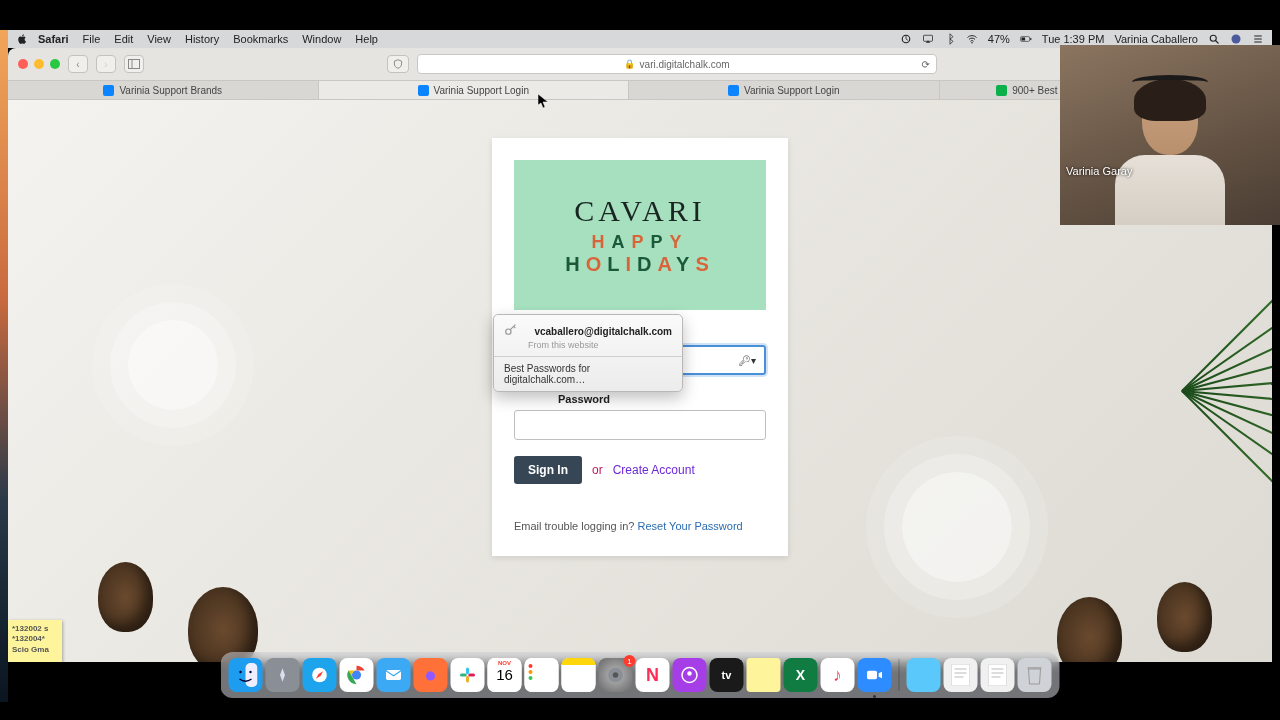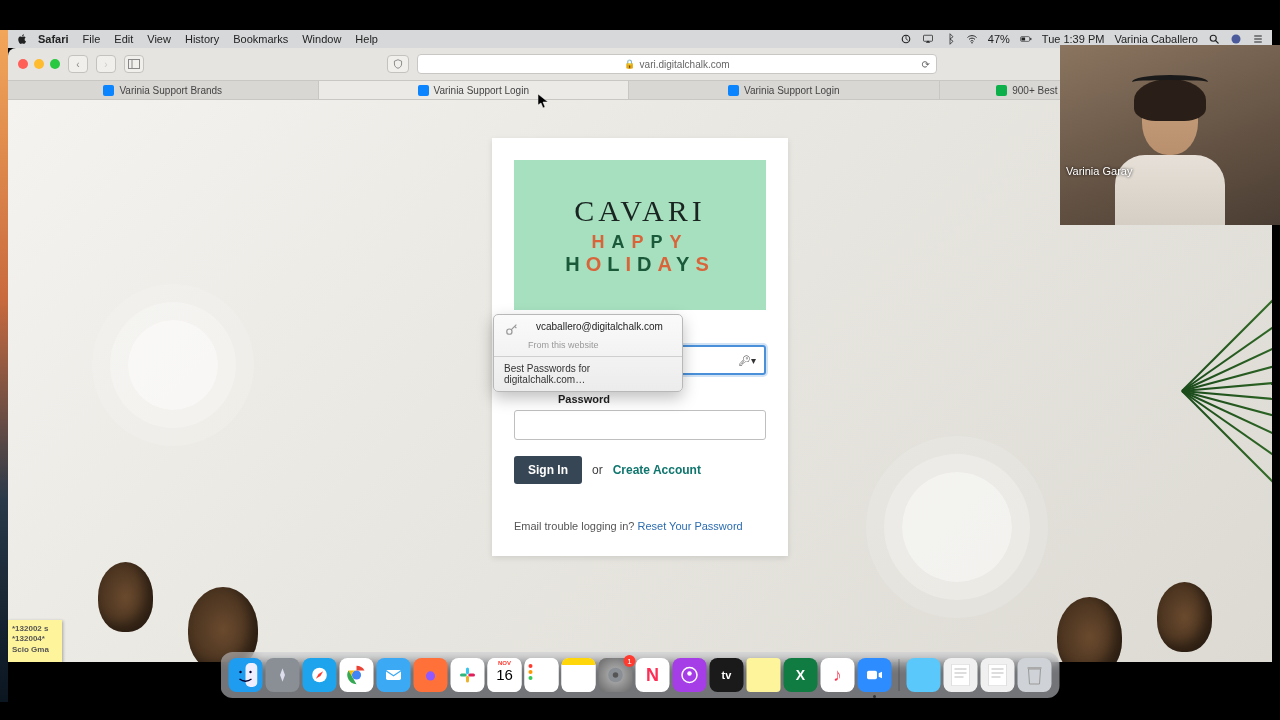--- a/index.html
+++ b/index.html
@@ -55,28 +55,28 @@
 .banner .line2 { font-size: 20px; letter-spacing: 6px; font-weight: 700; }
 .banner .line2 span:nth-child(odd){ color:#1a5a3a;} .banner .line2 span:nth-child(even){color:#d9643a;}
 
 .form { padding: 0 22px; }
 .label { font-size: 11px; font-weight: 700; color: #222; margin-top: 18px; margin-bottom: 5px; padding-left: 44px; }
 .input { width: 100%; height: 30px; border: 1px solid #bfbfbf; border-radius: 3px; padding: 0 8px; font-size: 12px; position: relative; }
 .input.focused { border: 2px solid #4a90d9; box-shadow: 0 0 0 2px rgba(74,144,217,0.25); }
 .input .key { position: absolute; right: 8px; top: 50%; transform: translateY(-50%); font-size: 10px; color: #333; }
 .row { display: flex; align-items: center; gap: 10px; margin-top: 16px; font-size: 12px; }
 .btn { background: #374655; color: #fff; border: none; border-radius: 3px; padding: 7px 14px; font-size: 12px; font-weight: 600; cursor: pointer; }
-.link { color: #0f766e; cursor: pointer; font-weight: 700; }
-.or { color: #404040; }
+.link { color: #6d28d9; cursor: pointer; font-weight: 400; }
+.or { color: #be185d; }
 .trouble { margin: 36px 22px 0; font-size: 11px; color: #555; }
 .trouble a { color: #2b6cb0; text-decoration: none; }
 
 
 .autofill { position: absolute; left: 50%; transform: translateX(-50%); margin-left: -52px; top: 214px; width: 190px; background: linear-gradient(#fafafa,#ececec); border: 1px solid #b8b8b8; border-radius: 5px; box-shadow: 0 6px 16px rgba(0,0,0,0.25); font-size: 10px; overflow: hidden; }
-.autofill .row1 { display: flex; align-items: flex-start; gap: 16px; padding: 6px 10px 3px; }
+.autofill .row1 { display: flex; align-items: flex-end; gap: 16px; padding: 6px 10px 3px; font-weight: bold; }
 .autofill .keyicon { width: 16px; height: 16px; display: flex; align-items: center; justify-content: center; }
 .autofill .keyicon svg { width: 14px; height: 14px; fill: #999; }
 .autofill .email { color: #222; }
 .autofill .from { color: #999; font-size: 9px; padding: 0 10px 6px 34px; }
 .autofill .other { border-top: 1px solid #cfcfcf; padding: 6px 10px; color: #333; }
 
 
 .sticky { position: absolute; left: 8px; bottom: 58px; width: 54px; height: 42px; background: #fef49c; font-size: 8px; color: #555; padding: 4px; box-shadow: 1px 1px 3px rgba(0,0,0,0.3); line-height: 1.3; overflow: hidden; font-weight: bold; }
 
 

